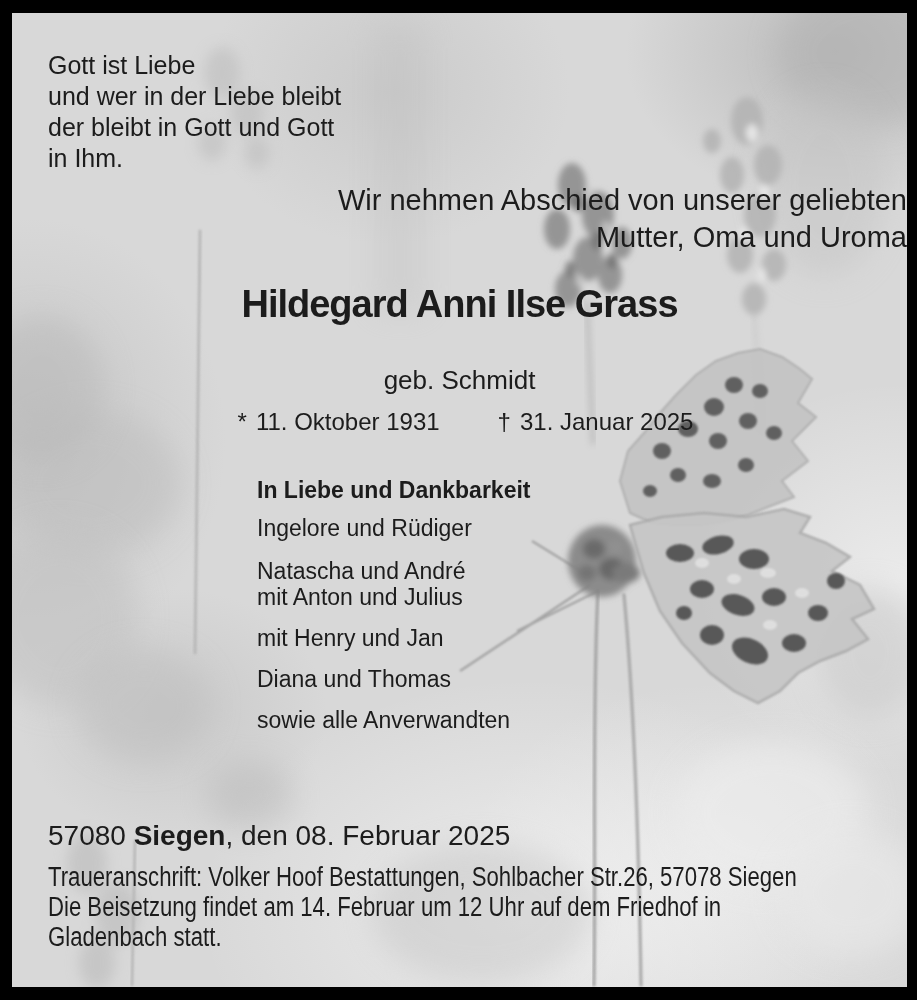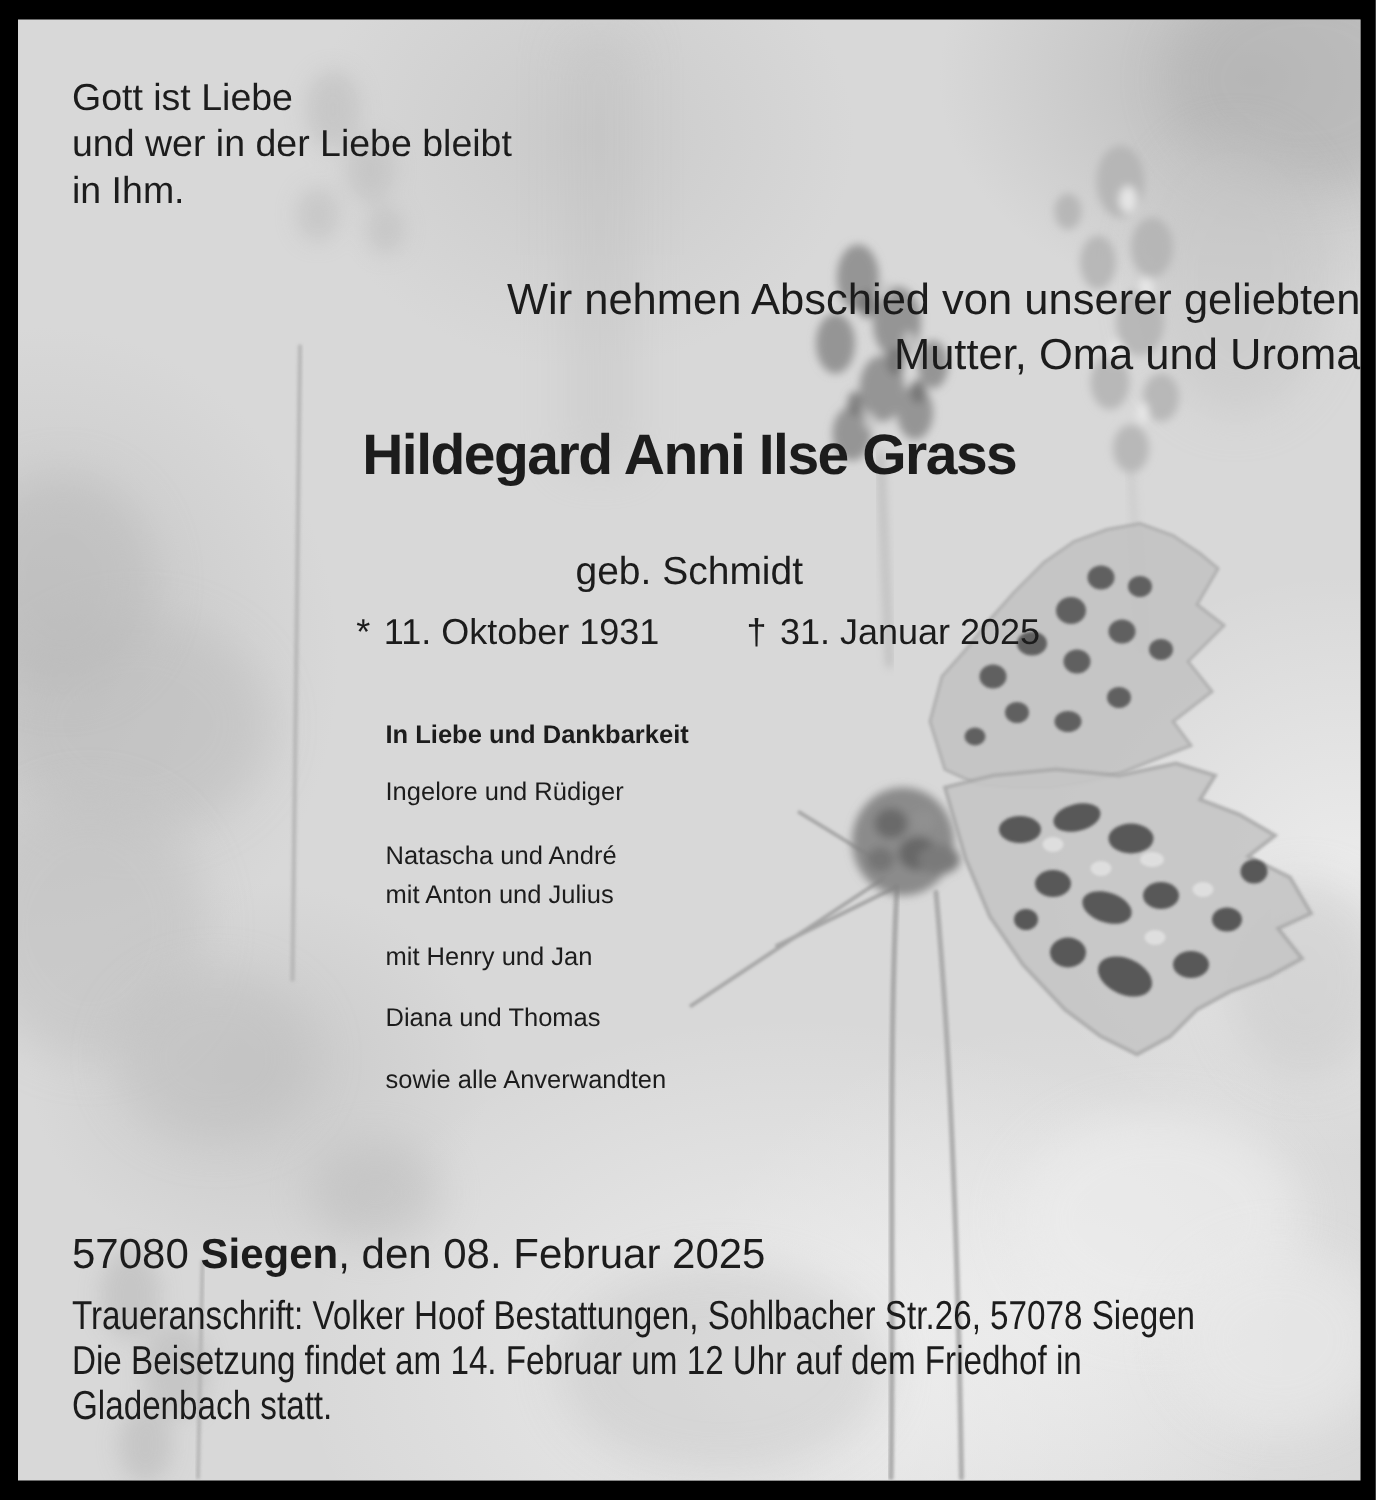--- a/index.html
+++ b/index.html
@@ -26,21 +26,21 @@
   .bg-svg{position:absolute;left:0;top:0;width:100%;height:100%;z-index:0;}
   .txt{position:absolute;z-index:2;color:#1c1c1c;}
 
   .verse{left:36px;top:37px;font-size:25px;line-height:31px;}
   .intro{left:0;right:0;top:169px;text-align:right;font-size:29px;line-height:37px;}
   .name{left:0;right:0;top:270px;text-align:center;font-size:38px;font-weight:700;letter-spacing:-1px;}
   .maiden{left:0;right:0;top:352px;text-align:center;font-size:26px;}
   .dates{left:0;right:0;top:395px;display:flex;justify-content:center;gap:58px;font-size:24px;padding-left:12px;}
   .dates .sym{display:inline-block;margin-right:9px;}
 
-  .family{left:245px;top:464px;font-size:17px;line-height:26px;}
+  .family{left:245px;top:464px;font-size:23px;line-height:26px;}
   .family .ftitle{font-weight:700;margin-bottom:12px;}
   .family .entry{margin-bottom:17px;}
   .family .entry.twoline{margin-bottom:15px;}
   .family .closing{margin-top:0;}
 
   .cityline{left:36px;top:807px;font-size:28px;white-space:pre;}
   .cityline .city{font-weight:700;text-align:center;}
   .condensed{left:36px;top:849px;font-size:27px;line-height:30px;white-space:nowrap;}
   .condensed .cline{display:block;}
   .condensed .squeeze{display:inline-block;transform:scaleX(.82);transform-origin:left center;}
@@ -203,20 +203,21 @@
           <ellipse cx="722" cy="566" rx="7" ry="5"></ellipse>
             <ellipse cx="790" cy="580" rx="7" ry="5"></ellipse>
           <ellipse cx="758" cy="612" rx="7" ry="5"></ellipse>
         </g>
       </g>
     </svg>
 
     <div class="txt verse">
       <div>Gott ist Liebe</div>
       <div>und wer in der Liebe bleibt</div>
+      <div>der bleibt in Gott und Gott</div>
       <div>in Ihm.</div>
     </div>
 
     <div class="txt intro">
       <div>Wir nehmen Abschied von unserer geliebten</div>
       <div>Mutter, Oma und Uroma</div>
     </div>
 
     <div class="txt name">Hildegard Anni Ilse Grass</div>
     <div class="txt maiden">geb. Schmidt</div>

